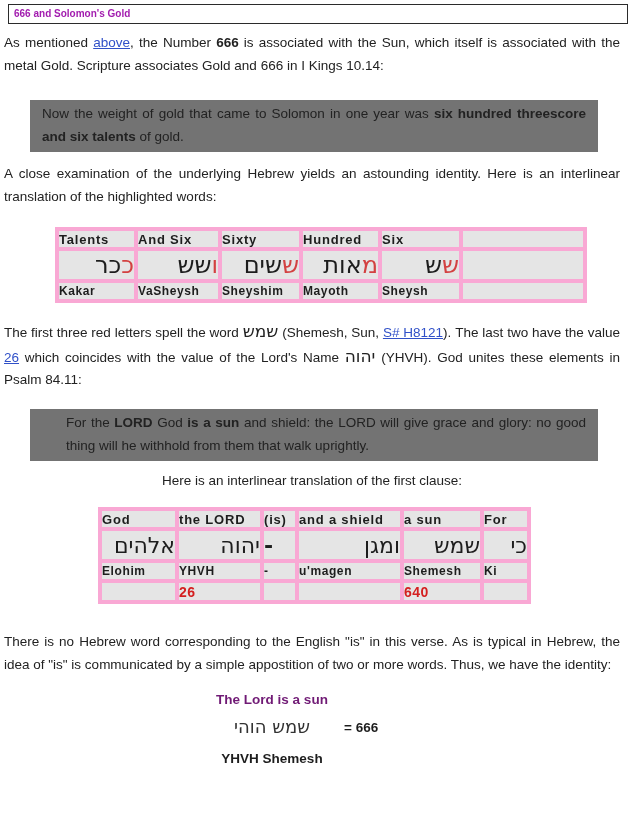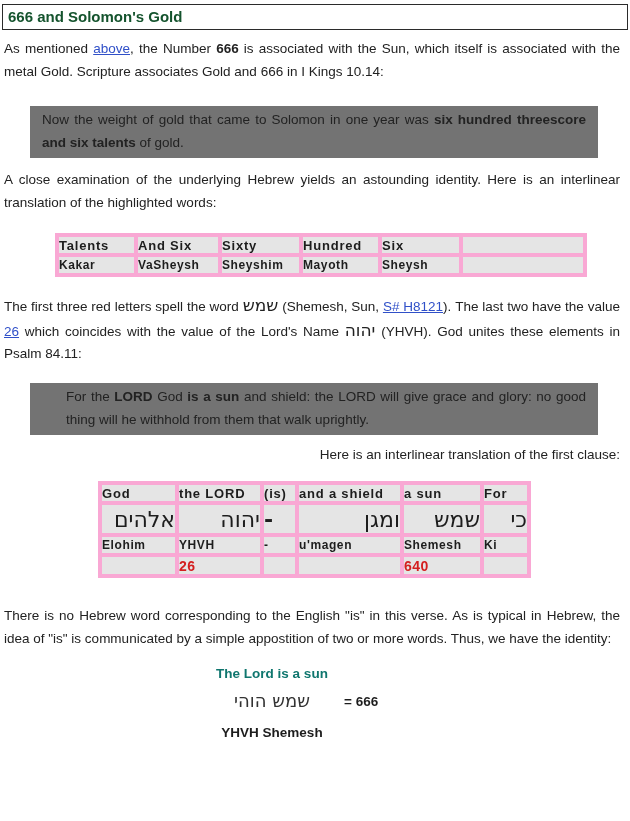--- a/index.html
+++ b/index.html
@@ -3,27 +3,27 @@
 <meta charset="utf-8">
 <style>
   * { margin:0; padding:0; box-sizing:border-box; }
   html,body { width:630px; background:#ffffff; }
   body {
     height:821px; overflow:hidden;
     font-family:"Liberation Sans","DejaVu Sans",sans-serif;
     font-size:13.5px; color:#222222;
   }
   .title-box{
-    margin:4px 2px 0 2px; border:1px solid #2b2b2b;
-    padding:3px 5px 4px 5px; font-weight:bold; font-size:15px; color:#14532d;
+    margin:4px 2px 0 8px; border:1px solid #2b2b2b;
+    padding:3px 5px 4px 5px; font-weight:bold; font-size:10px; color:#a21caf;
   }
   .para{ margin:8px 10px 0 4px; text-align:justify; line-height:22.5px; }
   .p2{ margin-top:11px; }
   .p3{ margin-top:17px; }
-  .p4{ margin-top:9px; text-align:right; }
+  .p4{ margin-top:9px; text-align:center; }
   .p5{ margin-top:27px; }
   .lnk{ color:#3050c8; text-decoration:underline; cursor:pointer; }
   .bold{ font-weight:bold; }
   .quote{
     margin:23px 32px 0 30px; background:#737373;
     padding:2px 12px 4px 12px; text-align:justify; line-height:23px;
   }
   .q2{ margin-top:17px;padding-left:36px; }
   .heb{ font-family:"DejaVu Serif","DejaVu Sans",serif; }
   .heb-inline{ font-size:17px; }
@@ -35,21 +35,21 @@
   tr.r-heb td{ font-family:"DejaVu Serif","DejaVu Sans",serif; height:32px; color:#1d1d1d; }
   #t1 tr.r-heb td{ font-size:24px; }
   #t2 tr.r-heb td{ font-size:22px; }
   tr.r-translit td{ font-weight:bold; font-size:12px; letter-spacing:0.6px; height:20px; color:#1d1d1d; }
   tr.r-num td{ font-weight:bold; font-size:14px; letter-spacing:0.5px; color:#d41f1f; height:21px; }
   .red-l{ color:#d34141; }
   .sign{ color:#2a2a2a; margin-right:4px; }
   .sign:empty{ margin-right:0; }
   td.dash{ font-family:"Liberation Sans",sans-serif; font-weight:bold; font-size:14px; }
   .identity{ width:400px; margin:13px 0 0 72px; text-align:center; }
-  .id-line1{ font-weight:bold; font-size:13.5px; color:#0f766e;margin-top:16px; }
+  .id-line1{ font-weight:bold; font-size:13.5px; color:#701a75;margin-top:16px; }
   .id-line2{ position:relative; margin-top:9px; height:26px; }
   .id-heb{
     font-family:"DejaVu Serif","DejaVu Sans",serif; font-size:18px; color:#333;
     unicode-bidi:bidi-override; direction:ltr;text-align:right;
   }
   .id-eq{ position:absolute; left:272px; top:4px; font-weight:bold; font-size:13.5px; color:#1d1d1d; }
   .id-line3{ font-weight:bold; font-size:13.5px; margin-top:9px; color:#1d1d1d; }
 </style>
 </head>
 <body>
@@ -72,20 +72,28 @@
       <col style="width:124px">
     </colgroup>
   <tbody>
       <tr class="r-head">
     <td>Talents</td>
     <td>And Six</td>
     <td>Sixty</td>
     <td>Hundred</td>
     <td>Six</td>
     <td></td>
+  </tr>
+  <tr class="r-heb">
+    <td dir="rtl"><span class="red-l">כ</span><span>כר</span></td>
+    <td dir="rtl"><span class="red-l">ו</span><span>שש</span></td>
+    <td dir="rtl"><span class="red-l">ש</span><span>שים</span></td>
+    <td dir="rtl"><span class="red-l">מ</span><span>אות</span></td>
+    <td dir="rtl"><span class="red-l">ש</span><span>ש</span></td>
+    <td dir="rtl"><span class="red-l"></span><span></span></td>
   </tr>
   <tr class="r-translit">
     <td>Kakar</td>
     <td>VaSheysh</td>
     <td>Sheyshim</td>
     <td>Mayoth</td>
     <td>Sheysh</td>
     <td></td>
   </tr>
 </tbody>

